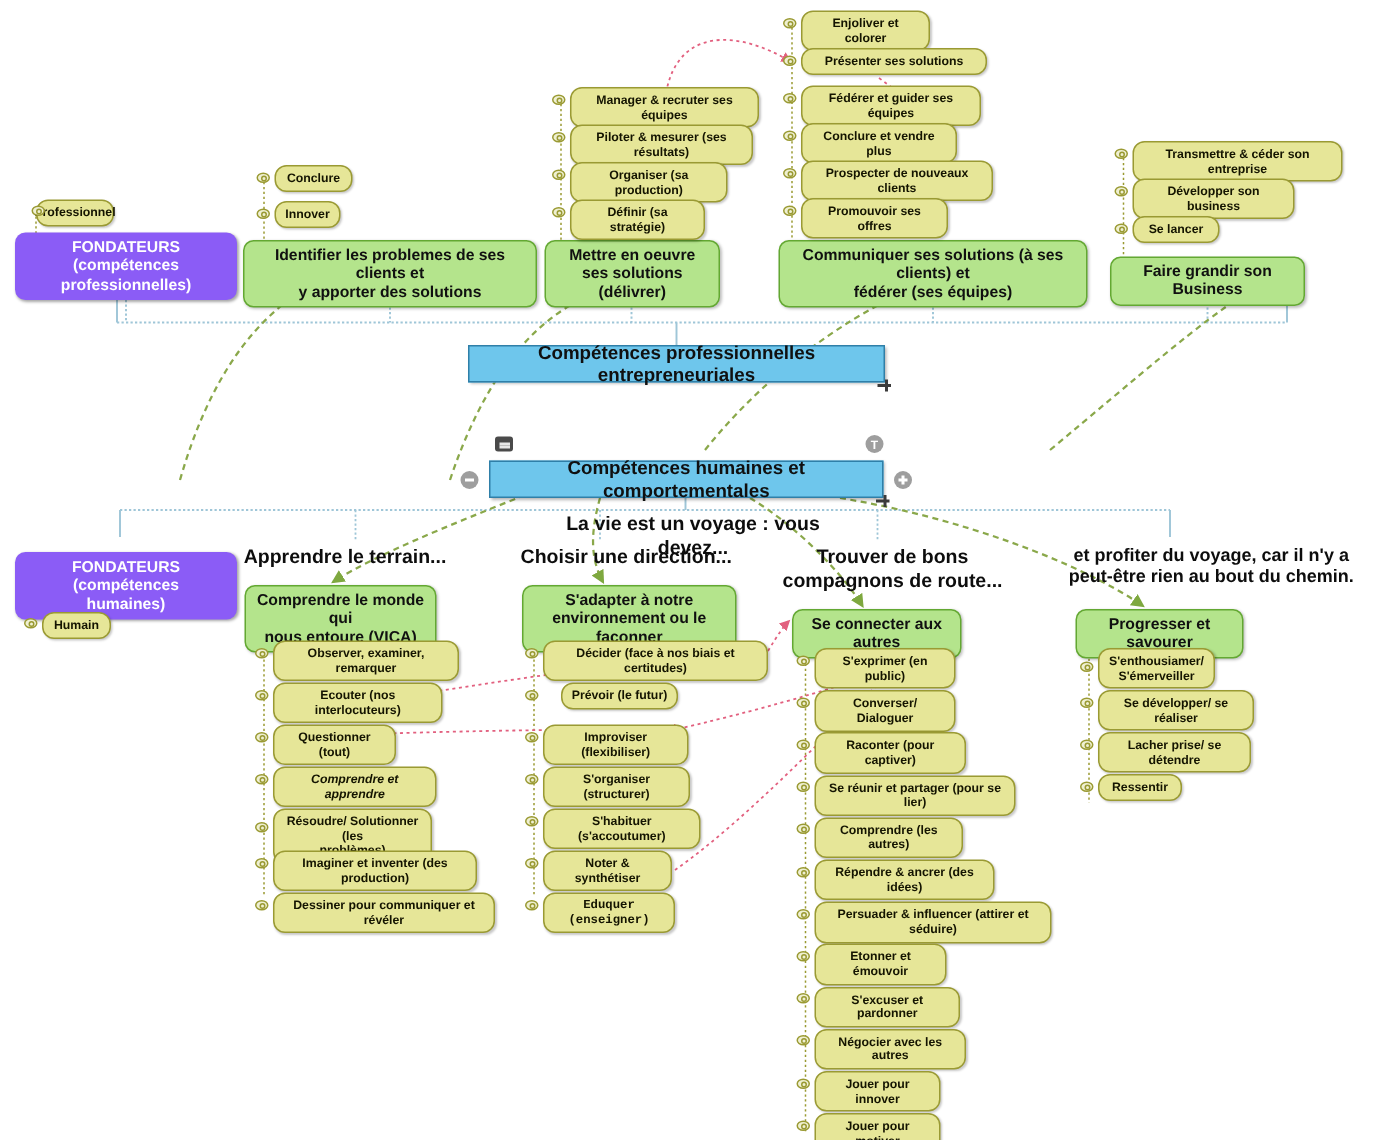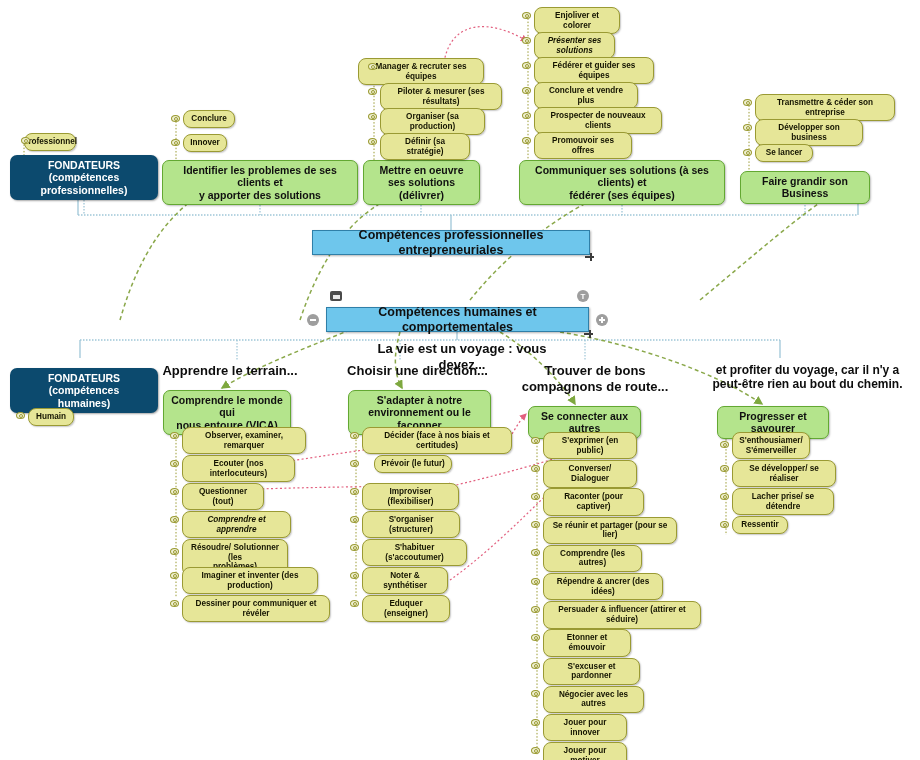--- a/index.html
+++ b/index.html
@@ -18,21 +18,21 @@
     position:absolute;
     box-sizing:border-box;
     display:flex;align-items:center;justify-content:center;
     text-align:center;
     line-height:1.18;
     white-space:pre-line;
   }
 
   
   .n-root{
-    background:#0c4a6e;
+    background:#8b5cf6;
     color:#ffffff;
     border-radius:7px;
     font-size:10.5px;
     font-weight:bold;
     padding:4px 7px;
     box-shadow:1px 1px 2px rgba(0,0,0,.35);
   }
 
   
   .n-blue{
@@ -253,33 +253,33 @@
       <div class="caption small" style="left: 700px; top: 363px; width: 215px;">et profiter du voyage, car il n'y a
 peut-être rien au bout du chemin.</div>
       <div class="node n-green" style="left: 162px; top: 160px; width: 196px; min-height: 32px;"><span>Identifier les problemes de ses clients et
 y apporter des solutions</span></div>
       <div class="node n-leaf" style="left: 183px; top: 110px; width: 52px; min-height: 15px;"><span>Conclure</span></div>
       <div class="bullet" style="left: 171px; top: 114.5px;"></div>
       <div class="node n-leaf" style="left: 183px; top: 134px; width: 44px; min-height: 15px;"><span>Innover</span></div>
       <div class="bullet" style="left: 171px; top: 138.5px;"></div>
       <div class="node n-green" style="left: 363px; top: 160px; width: 117px; min-height: 32px;"><span>Mettre en oeuvre
 ses solutions (délivrer)</span></div>
-      <div class="node n-leaf" style="left: 358px; top: 58px; width: 126px; min-height: 15px; text-align: center;"><span>Manager &amp; recruter ses équipes</span></div>
+      <div class="node n-leaf" style="left: 380px; top: 58px; width: 126px; min-height: 15px; text-align: center;"><span>Manager &amp; recruter ses équipes</span></div>
       <div class="bullet" style="left: 368px; top: 62.5px;"></div>
       <div class="node n-leaf" style="left: 380px; top: 83px; width: 122px; min-height: 15px;"><span>Piloter &amp; mesurer (ses résultats)</span></div>
       <div class="bullet" style="left: 368px; top: 87.5px;"></div>
       <div class="node n-leaf" style="left: 380px; top: 108px; width: 105px; min-height: 15px;"><span>Organiser (sa production)</span></div>
       <div class="bullet" style="left: 368px; top: 112.5px;"></div>
       <div class="node n-leaf" style="left: 380px; top: 133px; width: 90px; min-height: 15px;"><span>Définir (sa stratégie)</span></div>
       <div class="bullet" style="left: 368px; top: 137.5px;"></div>
       <div class="node n-green" style="left: 519px; top: 160px; width: 206px; min-height: 32px;"><span>Communiquer ses solutions (à ses clients) et
 fédérer (ses équipes)</span></div>
       <div class="node n-leaf" style="left: 534px; top: 7px; width: 86px; min-height: 15px;"><span>Enjoliver et colorer</span></div>
       <div class="bullet" style="left: 522px; top: 11.5px;"></div>
-      <div class="node n-leaf" style="left: 534px; top: 32px; width: 81px; min-height: 15px; font-style: italic;"><span>Présenter ses solutions</span></div>
+      <div class="node n-leaf" style="left: 534px; top: 32px; width: 124px; min-height: 15px;"><span>Présenter ses solutions</span></div>
       <div class="bullet" style="left: 522px; top: 36.5px;"></div>
       <div class="node n-leaf" style="left: 534px; top: 57px; width: 120px; min-height: 15px;"><span>Fédérer et guider ses équipes</span></div>
       <div class="bullet" style="left: 522px; top: 61.5px;"></div>
       <div class="node n-leaf" style="left: 534px; top: 82px; width: 104px; min-height: 15px;"><span>Conclure et vendre plus</span></div>
       <div class="bullet" style="left: 522px; top: 86.5px;"></div>
       <div class="node n-leaf" style="left: 534px; top: 107px; width: 128px; min-height: 15px;"><span>Prospecter de nouveaux clients</span></div>
       <div class="bullet" style="left: 522px; top: 111.5px;"></div>
       <div class="node n-leaf" style="left: 534px; top: 132px; width: 98px; min-height: 15px;"><span>Promouvoir ses offres</span></div>
       <div class="bullet" style="left: 522px; top: 136.5px;"></div>
       <div class="node n-green" style="left: 740px; top: 171px; width: 130px; min-height: 21px;"><span>Faire grandir son Business</span></div>
@@ -313,21 +313,21 @@
       <div class="node n-leaf" style="left: 362px; top: 455px; width: 78px; min-height: 15px; margin-left: 12px;"><span>Prévoir (le futur)</span></div>
       <div class="bullet" style="left: 350px; top: 459.5px;"></div>
       <div class="node n-leaf" style="left: 362px; top: 483px; width: 97px; min-height: 15px;"><span>Improviser (flexibiliser)</span></div>
       <div class="bullet" style="left: 350px; top: 487.5px;"></div>
       <div class="node n-leaf" style="left: 362px; top: 511px; width: 98px; min-height: 15px;"><span>S'organiser (structurer)</span></div>
       <div class="bullet" style="left: 350px; top: 515.5px;"></div>
       <div class="node n-leaf" style="left: 362px; top: 539px; width: 105px; min-height: 15px;"><span>S'habituer (s'accoutumer)</span></div>
       <div class="bullet" style="left: 350px; top: 543.5px;"></div>
       <div class="node n-leaf" style="left: 362px; top: 567px; width: 86px; min-height: 15px;"><span>Noter &amp; synthétiser</span></div>
       <div class="bullet" style="left: 350px; top: 571.5px;"></div>
-      <div class="node n-leaf" style="left: 362px; top: 595px; width: 88px; min-height: 15px;"><span>Eduquer (enseigner)</span></div>
+      <div class="node n-leaf" style="left: 362px; top: 595px; width: 88px; min-height: 15px; font-family: Liberation Mono, monospace;"><span>Eduquer (enseigner)</span></div>
       <div class="bullet" style="left: 350px; top: 599.5px;"></div>
       <div class="node n-green" style="left: 528px; top: 406px; width: 113px; min-height: 20px;"><span>Se connecter aux autres</span></div>
       <div class="node n-leaf" style="left: 543px; top: 432px; width: 94px; min-height: 15px;"><span>S'exprimer (en public)</span></div>
       <div class="bullet" style="left: 531px; top: 436.5px;"></div>
       <div class="node n-leaf" style="left: 543px; top: 460.2px; width: 94px; min-height: 15px;"><span>Converser/ Dialoguer</span></div>
       <div class="bullet" style="left: 531px; top: 464.7px;"></div>
       <div class="node n-leaf" style="left: 543px; top: 488.4px; width: 101px; min-height: 15px;"><span>Raconter (pour captiver)</span></div>
       <div class="bullet" style="left: 531px; top: 492.9px;"></div>
       <div class="node n-leaf" style="left: 543px; top: 516.6px; width: 134px; min-height: 15px;"><span>Se réunir et partager (pour se lier)</span></div>
       <div class="bullet" style="left: 531px; top: 521.1px;"></div>

